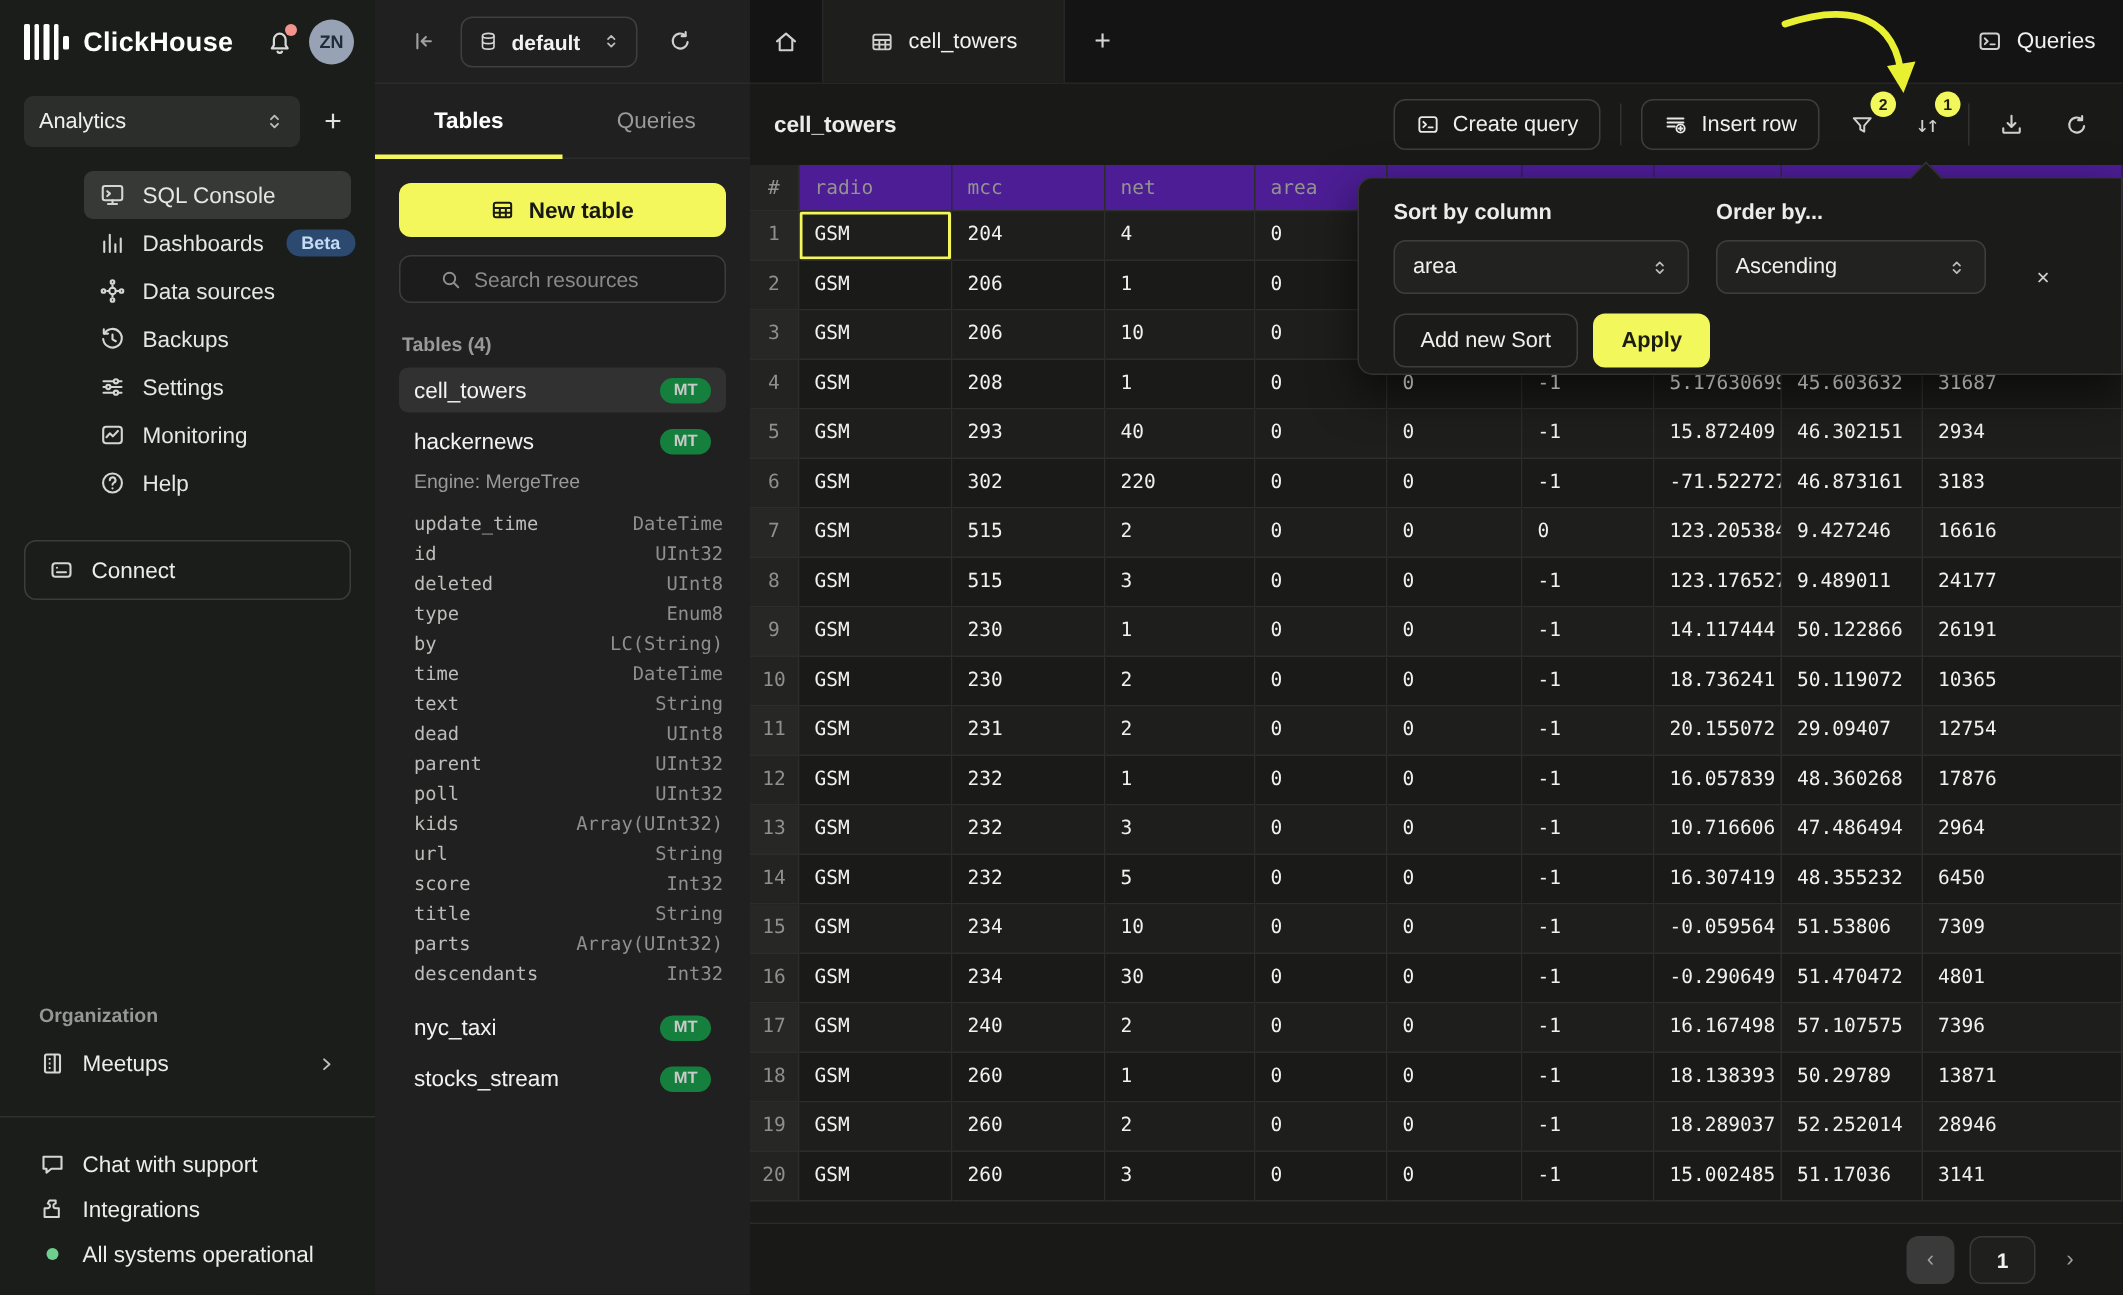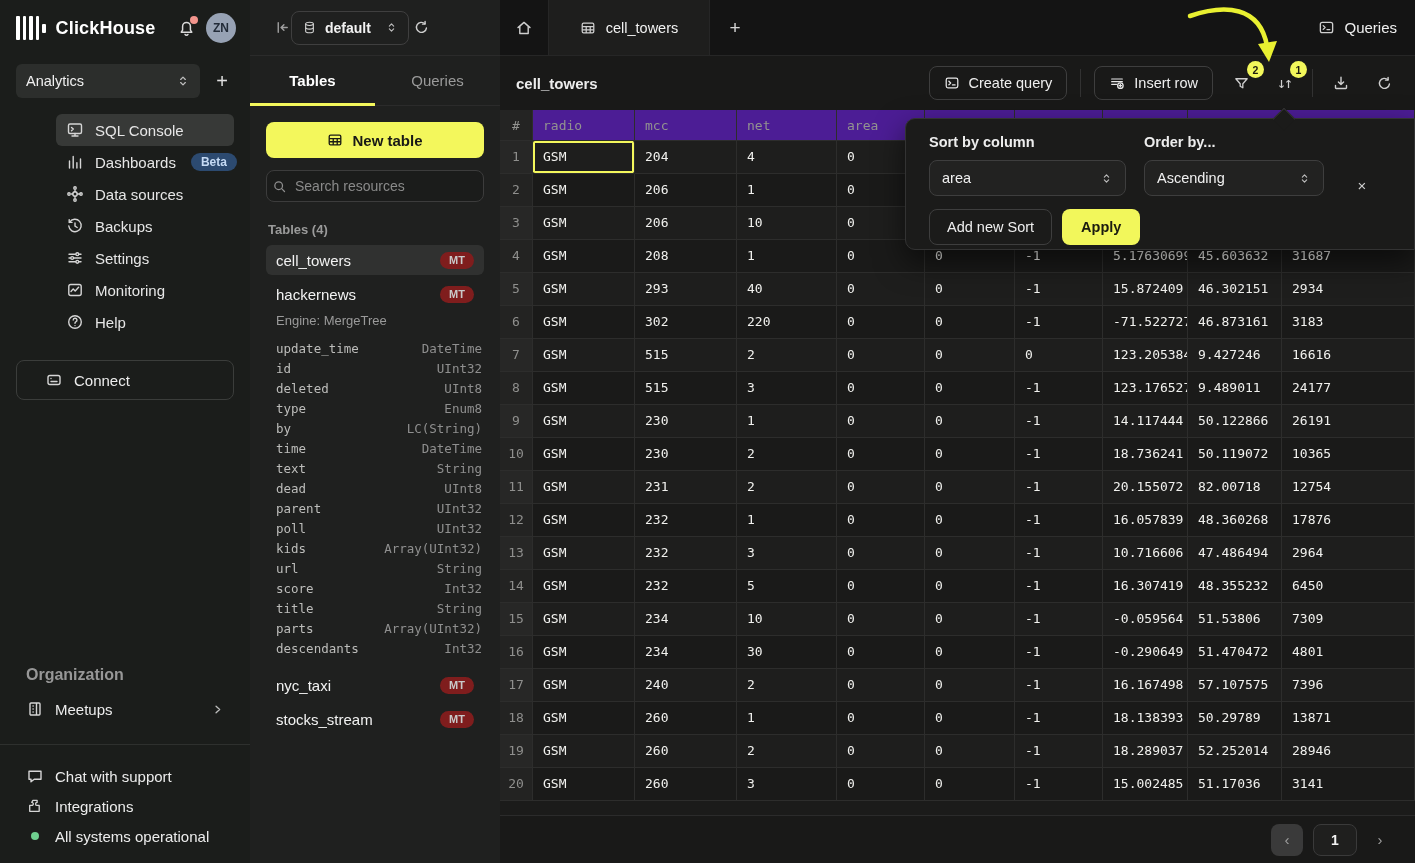--- a/index.html
+++ b/index.html
@@ -25,54 +25,54 @@
     padding:0 10px; font-size:14.5px; color:#f0f0f0; }
   .ws-select .icon { margin-left:auto; }
   .plus-btn { font-size:20px; color:#e0e0e0; width:24px; text-align:center; cursor:default; }
   .nav { margin:16px 16px 0; }
   .sidebar-item { height:32px; display:flex; align-items:center; gap:11px; padding:0 10px;
     border-radius:6px; font-size:15px; color:#e6e6e6;margin-left:40px; }
   .sidebar-item.active { background:#373937; }
   .beta { margin-left:4px; background:#2c4a70; color:#c5daf4; font-size:12px; font-weight:600;
     padding:2px 10px; border-radius:999px; }
   .connect { margin:22px 16px 0; height:40px; border:1px solid #3b3d3b; border-radius:8px;
-    display:flex; align-items:center; gap:11px; padding:0 28px; font-size:15px; }
+    display:flex; align-items:center; gap:11px; padding:0 15px; font-size:15px; }
   .sb-bottom { position:absolute; left:0; right:0; bottom:12px; }
-  .org-label { padding:0 26px; font-size:16px; font-weight:600; color:#979797; margin-bottom:8px; }
+  .org-label { padding:0 26px; font-size:13px; font-weight:600; color:#979797; margin-bottom:8px; }
   .meetups { margin:0 16px; height:34px; display:flex; align-items:center; gap:11px; padding:0 10px;
     font-size:15px; border-radius:6px; }
   .meetups .chev { margin-left:auto; color:#b9b9b9; }
   .sb-divider { height:1px; background:#2e302e; margin:18px 0 16px; }
   .sb-foot-item { margin:0 16px; height:30px; display:flex; align-items:center; gap:11px; padding:0 10px; font-size:15px; }
   .status-dot { width:8px; height:8px; border-radius:50%; background:#6fcf8f; margin:0 5px; }
 
   
   .explorer { position:absolute; left:250px; top:0; width:250px; height:863px; background:#1f201f; }
-  .ex-head { height:56px; display:flex; align-items:center; padding:0 20px 0 24px; border-bottom:1px solid #2b2b2b; }
+  .ex-head { height:56px; display:flex; align-items:center; gap:16px; padding:0 20px 0 24px; border-bottom:1px solid #2b2b2b; }
   .db-select { height:34px; border:1px solid #3f3f3f; border-radius:8px; display:flex; align-items:center;
     gap:8px; padding:0 10px; font-size:14px; font-weight:600; color:#f2f2f2; }
   .ex-tabs { height:50px; display:flex; border-bottom:1px solid #2b2b2b; position:relative; }
   .ex-tab { flex:1; display:flex; align-items:center; justify-content:center; font-size:15px; color:#9a9a9a; }
   .ex-tab.on { color:#fff; font-weight:600; }
   .ex-tabs .bar { position:absolute; left:0; bottom:-1px; width:50%; height:3px; background:#f3f75c; }
   .ex-body { padding:16px; }
   .new-table { height:36px; width:100%; background:#f3f75c; border:none; border-radius:8px;
     display:flex; align-items:center; justify-content:center; gap:9px; font-size:15px; font-weight:600;
     color:#181816; font-family:inherit; }
   .search { margin-top:12px; height:32px; border:1px solid #3c3c3c; border-radius:8px; background:#1b1c1b;
-    display:flex; align-items:center; gap:8px; padding:0 5px; }
+    display:flex; align-items:center; gap:8px; padding:0 26px; }
   .search input { background:transparent; border:none; outline:none; color:#e8e8e8; font-size:14px;
     width:100%; font-family:inherit; }
   .search input::placeholder { color:#8a8a8a; }
   .sec-label { margin-top:20px; font-size:13px; font-weight:600; color:#9a9a9a; padding-left:2px; }
   .tbl-list { margin-top:8px; }
   .tbl-item { height:30px; display:flex; align-items:center; padding:0 10px; border-radius:6px; margin-bottom:4px; }
   .tbl-item.sel { background:#303130; }
   .tbl-name { font-size:15px; font-weight:500; color:#f2f2f2; }
-  .mt-badge { margin-left:auto; background:#7f1d1d; color:#c9c9c9; font-size:11px; font-weight:700;
+  .mt-badge { margin-left:auto; background:#15803d; color:#c9c9c9; font-size:11px; font-weight:700;
     padding:2.5px 9px; border-radius:999px; }
   .engine { font-size:13px; color:#9a9a9a; margin:4px 0 10px 10px; }
   .cols { margin:0 2px 12px 10px; }
   .col-row { display:flex; justify-content:space-between; height:20px; align-items:center;
     font-family:"DejaVu Sans Mono", monospace; font-size:12.5px; }
   .col-row .cn { color:#bdbdbb; }
   .col-row .ct { color:#8f8f8f; }
 
   
   .main { position:absolute; left:500px; top:0; width:915px; height:863px; background:#1b1b1a; }
@@ -645,21 +645,21 @@
       <div class="gc ev">50.119072</div>
       <div class="gc ev">10365</div>
       <div class="gc gi od">11</div>
       <div class="gc od">GSM</div>
       <div class="gc od">231</div>
       <div class="gc od">2</div>
       <div class="gc od">0</div>
       <div class="gc od">0</div>
       <div class="gc od">-1</div>
       <div class="gc od">20.155072</div>
-      <div class="gc od">82.00718</div>
+      <div class="gc od">29.09407</div>
       <div class="gc od">12754</div>
       <div class="gc gi ev">12</div>
       <div class="gc ev">GSM</div>
       <div class="gc ev">232</div>
       <div class="gc ev">1</div>
       <div class="gc ev">0</div>
       <div class="gc ev">0</div>
       <div class="gc ev">-1</div>
       <div class="gc ev">16.057839</div>
       <div class="gc ev">48.360268</div>

